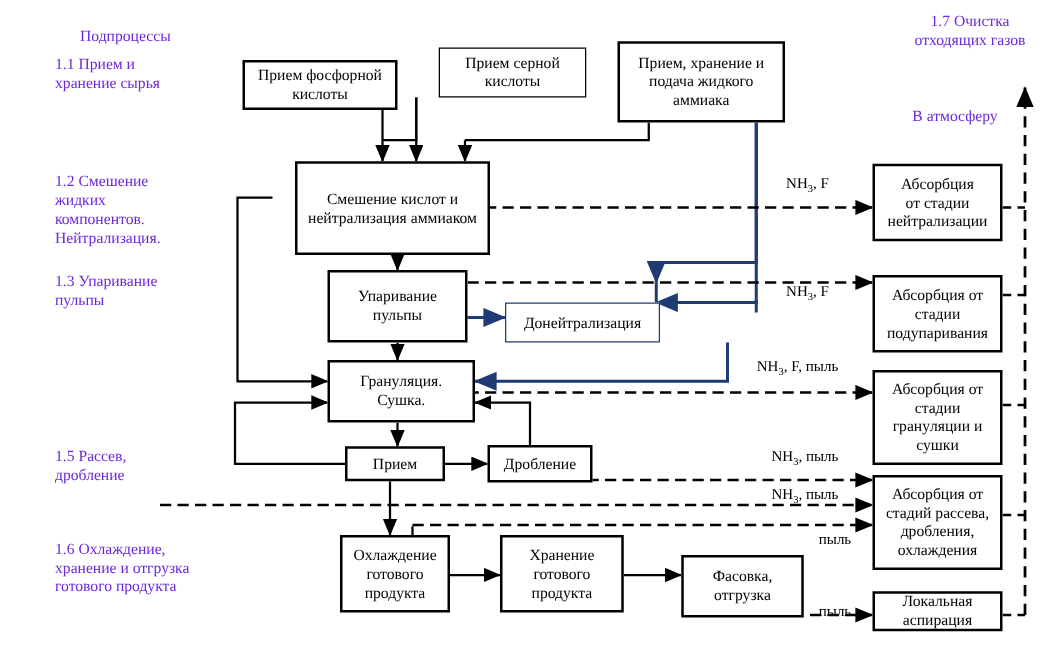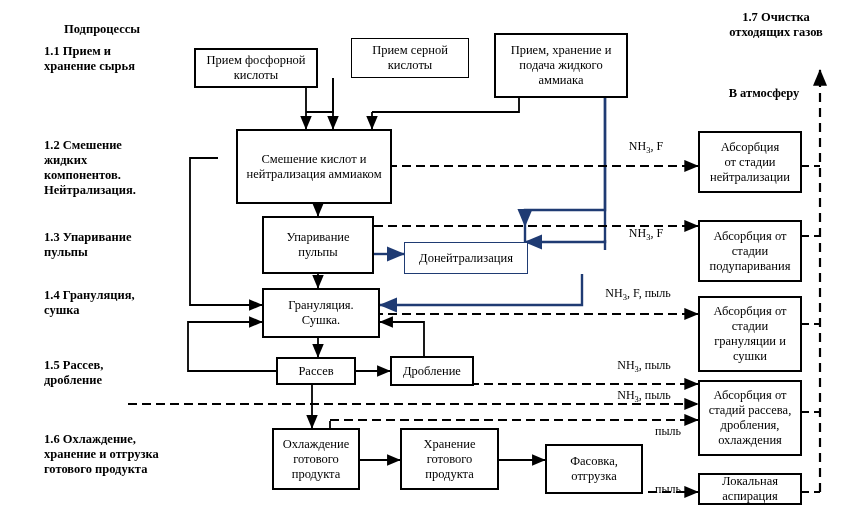--- a/index.html
+++ b/index.html
@@ -1,20 +1,20 @@
 <!DOCTYPE html>
 <html><head>
 <meta charset="utf-8">
 <style>
   html,body{margin:0;padding:0;background:#ffffff;}
   body{font-family:"Liberation Serif","DejaVu Serif",serif;color:#000;}
   #stage{position:relative;width:841px;height:529px;overflow:hidden;background:#fff;}
   svg#wires{position:absolute;left:0;top:0;width:841px;height:529px;pointer-events:none;}
 
-  .lbl{position:absolute;font-size:12.5px;line-height:15px;color:#000000;white-space:pre-line;font-weight:bold;}
+  .lbl{position:absolute;font-size:12.5px;line-height:15px;color:#6d28d9;white-space:pre-line;}
   .lbl.center{text-align:center;}
 
   .node{position:absolute;box-sizing:border-box;border:1.6px solid #000;background:#fff;
         display:flex;align-items:center;justify-content:center;text-align:center;
         font-size:12.5px;line-height:15px;padding:2px 3px;white-space:pre-line;}
   .node.thick{border-width:2px;}
   .node.blue{border-color:#1f3b73;border-width:1.6px;}
 
   .gaslbl{position:absolute;font-size:12px;line-height:14px;text-align:center;white-space:nowrap;}
   .gaslbl sub{font-size:8.5px;}
@@ -111,24 +111,22 @@
     </g>
   </svg>
 
   <div class="lbl" style="left:64px;top:22px;font-size:12.5px;">Подпроцессы</div>
   <div class="lbl" style="left:44px;top:44px;">1.1 Прием и
      хранение сырья</div>
   <div class="lbl" style="left:44px;top:138px;">1.2 Смешение
 жидких
 компонентов.
 Нейтрализация.</div>
-  <div class="lbl" style="left:44px;top:218px;margin-top:12px;">1.3 Упаривание
+  <div class="lbl" style="left:44px;top:218px;">1.3 Упаривание
 пульпы</div>
-  <div class="lbl" style="left:44px;top:288px;">1.4 Гранyляция,
-сушка</div>
   <div class="lbl" style="left:44px;top:358px;">1.5 Рассев,
 дробление</div>
   <div class="lbl" style="left:44px;top:432px;">1.6 Охлаждение,
 хранение и отгрузка
 готового продукта</div>
 
   <div class="lbl center" style="left:716px;top:10px;width:120px;">1.7 Очистка
 отходящих газов</div>
   <div class="lbl center" style="left:716px;top:86px;width:96px;">В атмосферу</div>
 
@@ -141,21 +139,21 @@
 аммиака</div>
 
   <div class="node thick" style="left:236px;top:129px;width:156px;height:75px;">Смешение кислот и
 нейтрализация аммиаком</div>
   <div class="node thick" style="left:262px;top:216px;width:112px;height:58px;">Упаривание
 пульпы</div>
   <div class="node blue" style="left:404px;top:242px;width:124px;height:32px;">Донейтрализация</div>
   <div class="node thick" style="left:262px;top:288px;width:118px;height:50px;">Гранyляция.
 Сушка.</div>
 
-  <div class="node thick" style="left:276px;top:357px;width:80px;height:28px;">Рассев</div>
+  <div class="node thick" style="left:276px;top:357px;width:80px;height:28px;">Прием</div>
   <div class="node thick" style="left:390px;top:356px;width:84px;height:30px;">Дробление</div>
 
   <div class="node thick" style="left:272px;top:428px;width:88px;height:62px;">Охлаждение
 готового
 продукта</div>
   <div class="node thick" style="left:400px;top:428px;width:99px;height:62px;">Хранение
 готового
 продукта</div>
   <div class="node thick" style="left:545px;top:444px;width:98px;height:50px;">Фасовка,
 отгрузка</div>

